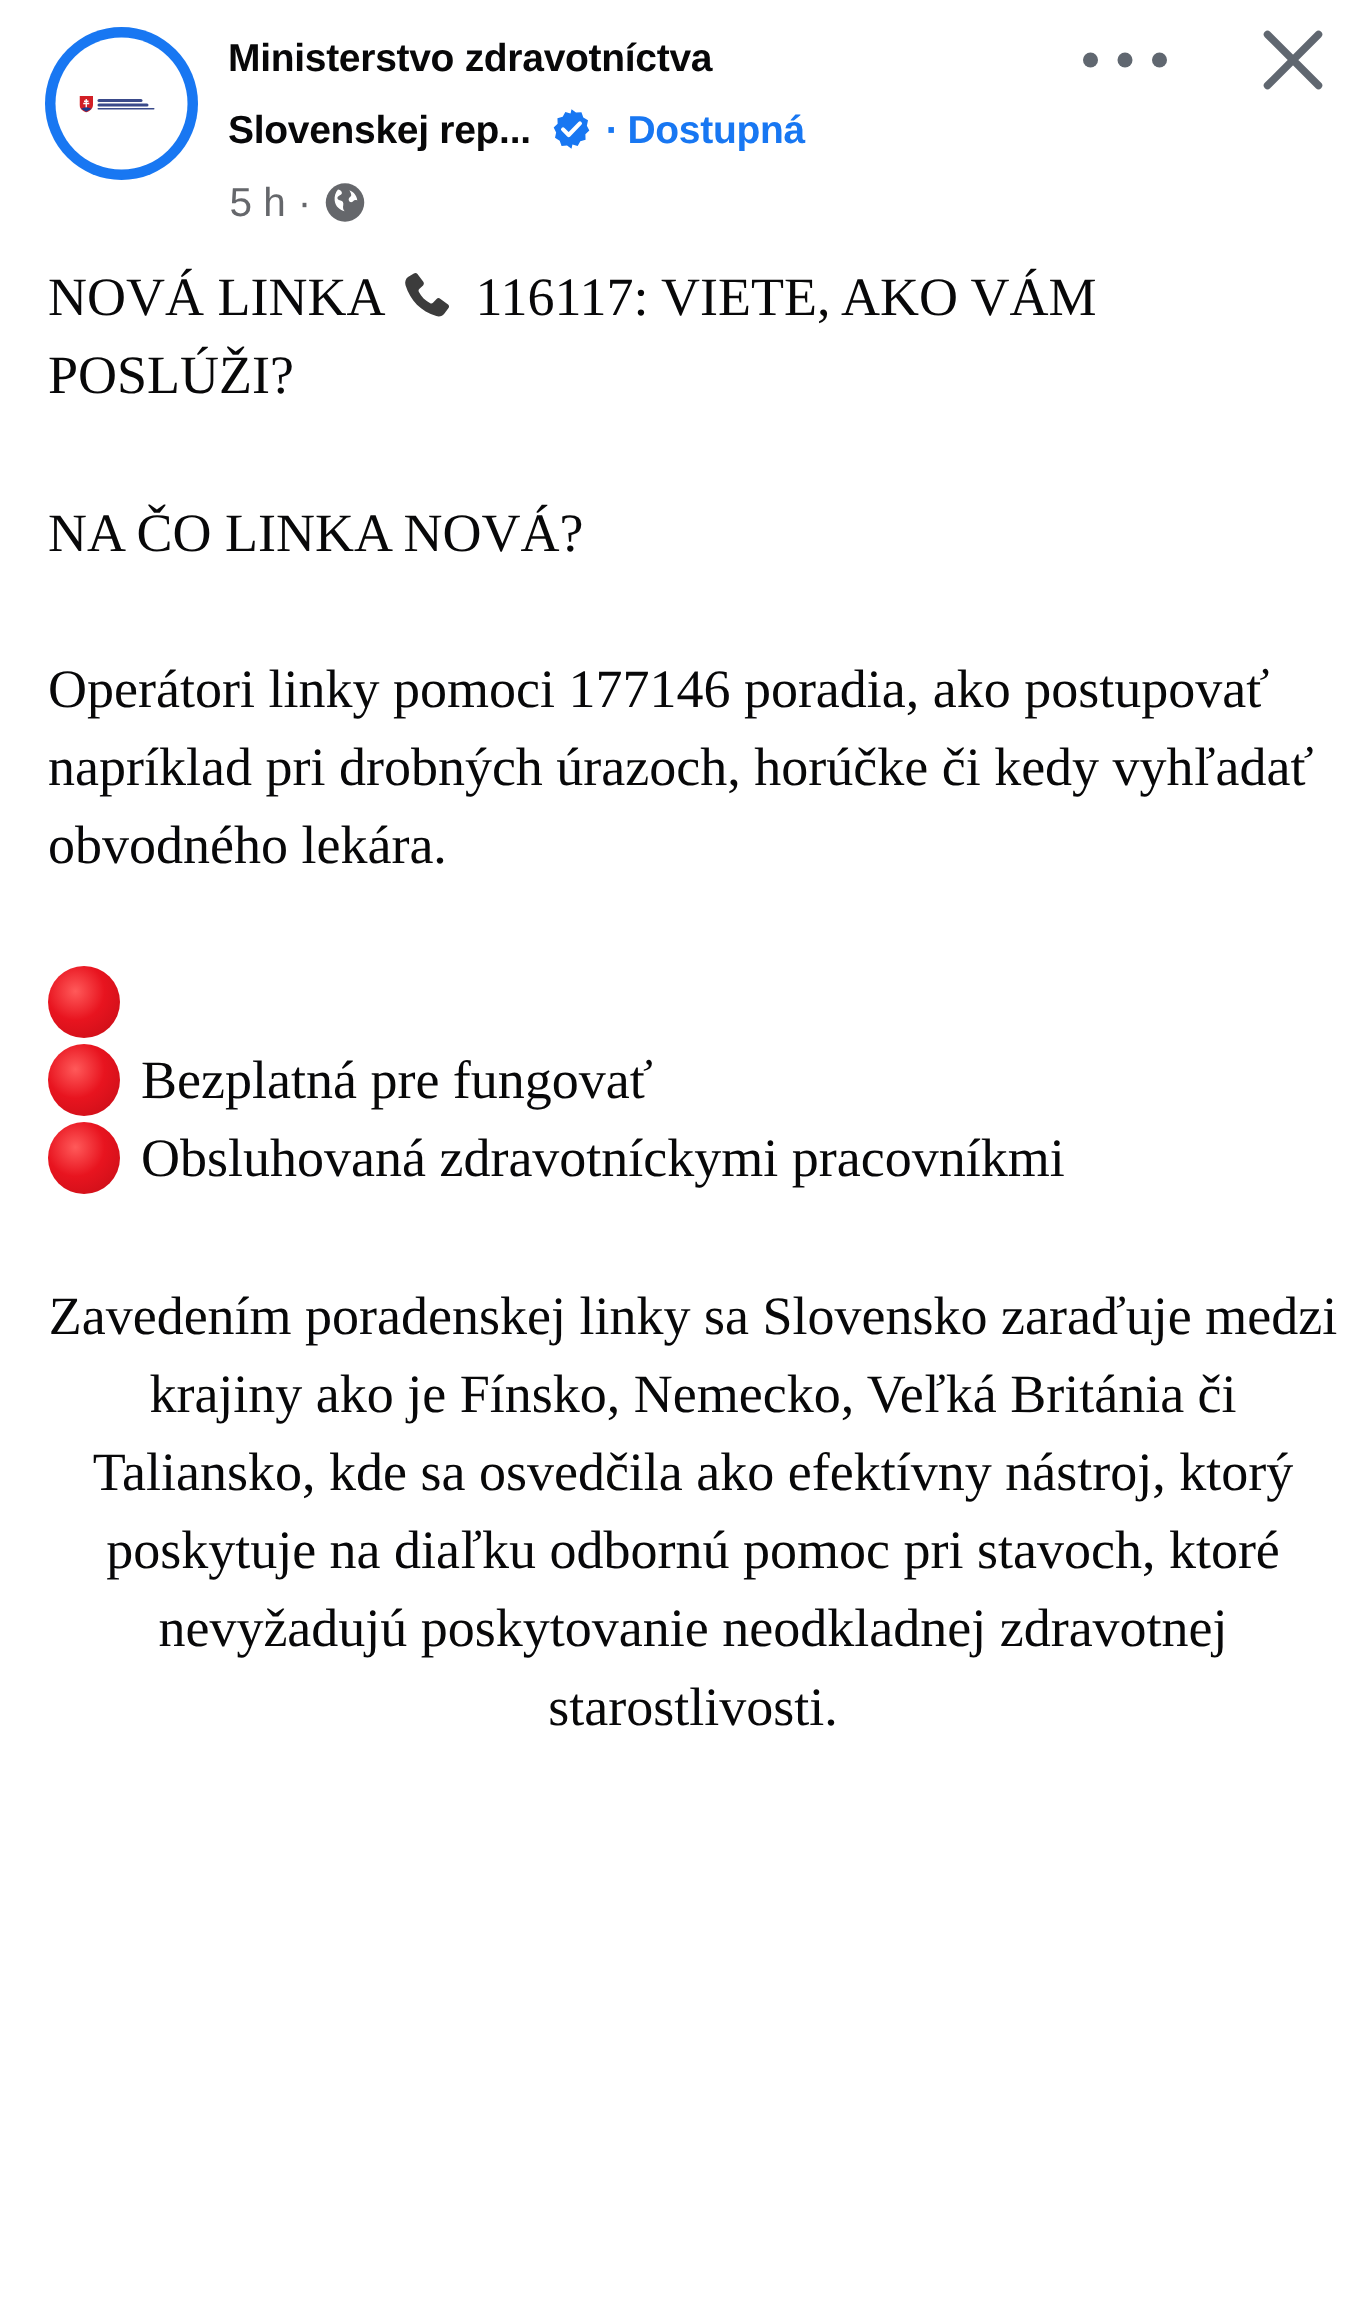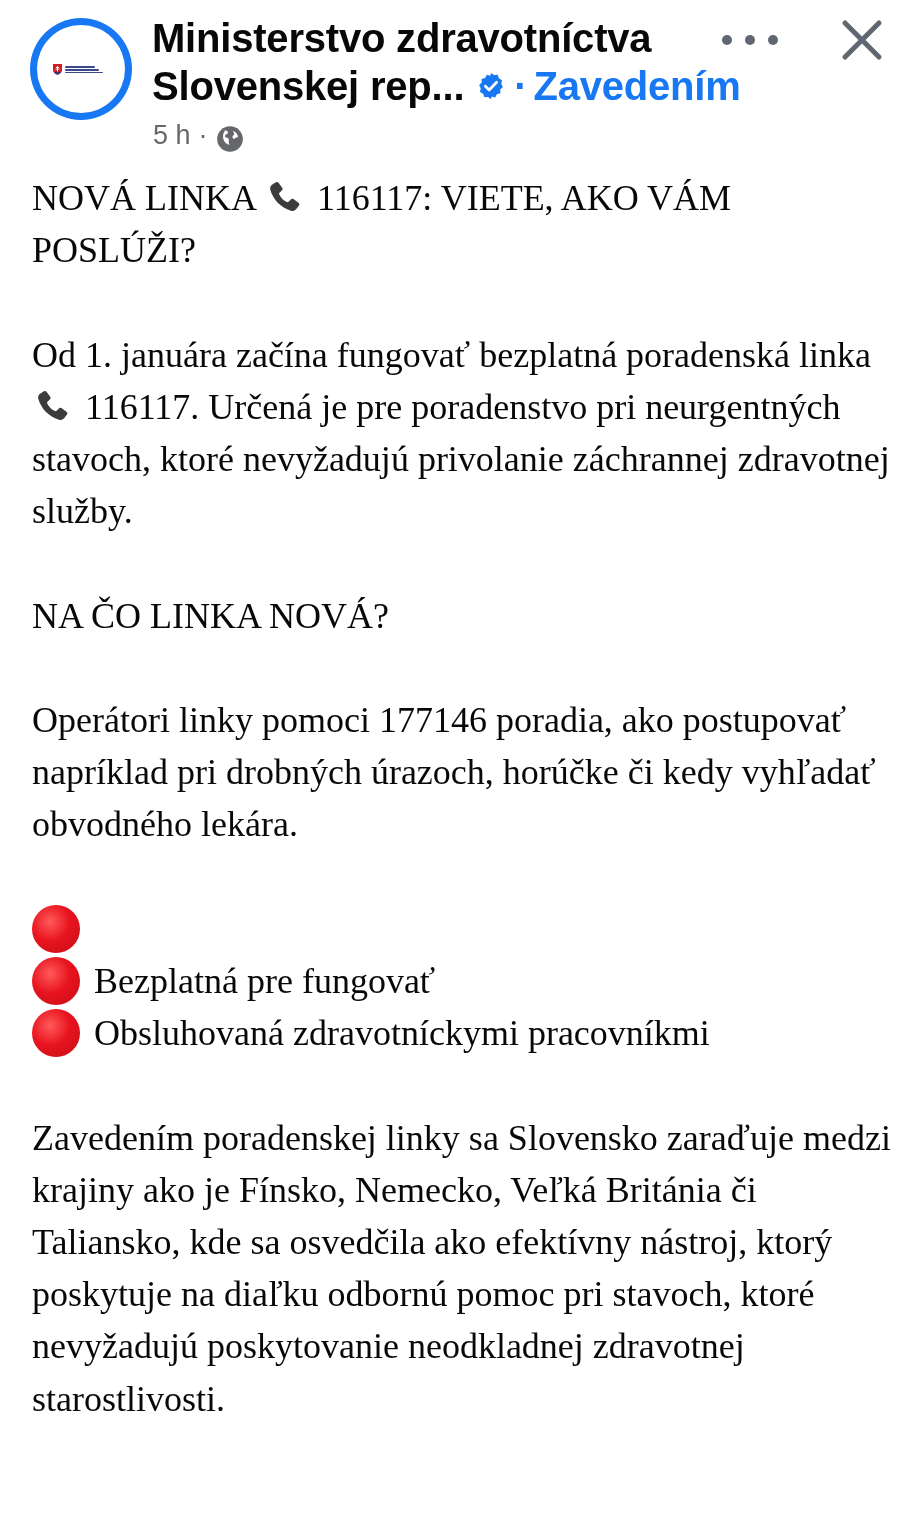--- a/index.html
+++ b/index.html
@@ -24,33 +24,33 @@
       background: #ffffff;
       display: flex; align-items: center; justify-content: center;
     }
     .avatar-logo { width: 56px; height: 22px; display: flex; align-items: center; gap: 3px; }
     .logo-shield { width: 9px; height: 11px; }
     .logo-text { display: flex; flex-direction: column; gap: 1px; }
     .logo-line { height: 2px; background: #3a4a8a; border-radius: 1px; }
 
     .page-name {
       position: absolute; left: 152px; top: 14px;
-      font-size: 40px; font-weight: bold; line-height: 48px;
+      font-size: 26px; font-weight: bold; line-height: 48px;
       color: #080809; letter-spacing: -0.2px;
     }
     .name-row2 { display: flex; align-items: center; white-space: nowrap; }
     .verified {
       display: inline-block; width: 30px; height: 30px; margin-left: 12px; margin-right: 4px;
     }
     .dot-sep { color: #1877f2; font-weight: bold; margin: 0 6px 0 4px; }
     .follow { color: #1877f2; font-weight: bold; cursor: pointer; }
 
     .meta {
       position: absolute; left: 153px; top: 117px;
-      display: flex; align-items: flex-end;
+      display: flex; align-items: center;
       font-size: 27px; color: #65676b; line-height: 36px;
     }
     .meta .sep { margin: 0 8px; }
     .globe { width: 28px; height: 28px; display: inline-block; }
 
     .more-btn {
       position: absolute; left: 722px; top: 26px; width: 56px; height: 28px;
       display: flex; align-items: center; justify-content: space-between; cursor: pointer;
     }
     .more-btn span { width: 10px; height: 10px; background: #606770; border-radius: 50%; }
@@ -58,21 +58,21 @@
       position: absolute; left: 838px; top: 16px; width: 48px; height: 48px; cursor: pointer;
     }
 
     
     .content {
       position: absolute; left: 32px; top: 172px; width: 860px;
       font-size: 36px; line-height: 52.2px; color: #080809;
       font-family: Liberation Serif, serif;
     }
     .para { margin-bottom: 52.2px; }
-    .para:last-child { margin-bottom: 0; }
+    .para:last-child { margin-bottom: 0; text-align: center; }
     .phone { display: inline-block; width: 36px; height: 36px; vertical-align: -5px; margin: 0 6px 0 2px; }
     .bullet-row { display: flex; align-items: center; height: 52.2px; }
     .red-dot {
       width: 48px; height: 48px; border-radius: 50%;
       background: radial-gradient(circle at 38% 35%, #ff5a5a 0%, #e8141f 45%, #c40d16 100%);
       margin-right: 14px; flex: 0 0 48px;
     }
   </style>
 </head>
 <body>
@@ -99,21 +99,21 @@
 
     <div class="page-name">
       <div>Ministerstvo zdravotníctva</div>
       <div class="name-row2">
         <span>Slovenskej rep...</span>
         <svg class="verified" viewBox="0 0 24 24">
           <path fill="#1877f2" d="M12 1.5l2.4 1.7 2.9-.2 1 2.8 2.5 1.5-.6 2.9 1.3 2.6-2.1 2 .1 2.9-2.8.8-1.4 2.6-2.8-.8L12 22.5l-2.4-1.7-2.9.2-1-2.8-2.5-1.5.6-2.9L2.5 11.2l2.1-2-.1-2.9 2.8-.8L8.7 2.9l2.8.8z"></path>
           <path d="M7.5 12.2l3 3 6-6.2" stroke="#ffffff" stroke-width="2.2" fill="none" stroke-linecap="round" stroke-linejoin="round"></path>
         </svg>
         <span class="dot-sep">·</span>
-        <span class="follow">Zavedením</span>
+        <span class="follow">Dostupná</span>
       </div>
     </div>
 
     <div class="meta">
       <span>5 h</span>
       <span class="sep">·</span>
       <svg class="globe" viewBox="0 0 24 24">
         <circle cx="12" cy="12" r="11" fill="#65676b"></circle>
         <path fill="#ffffff" d="M8 4.5c1.5.3 2.5 1.2 2.2 2.4-.3 1.1-1.8.9-2.4 2-.5 1 .5 1.8 1.6 2 1.3.2 1.9 1.3 1.6 2.6-.3 1.1-.1 2.5.8 3.5-2.5-.4-5.3-2.6-5.7-6.1C5.8 8.4 6.6 5.9 8 4.5zM14.5 5c2.3.8 4.3 3 4.5 5.8-.9-.4-1.8-.2-2.5.6-.8.8-1.9.5-2.3-.5-.4-1 .3-1.7 1-2.3.8-.7.2-1.9-.7-3.6z"></path>
       </svg>
@@ -132,27 +132,20 @@
 
   <div class="content">
     <div class="para">
       <span>NOVÁ LINKA</span>
       <svg class="phone" viewBox="0 0 24 24">
         <path fill="#3c3c3c" d="M6.6 2.2c.5-.4 1.2-.3 1.6.2l2.6 3.5c.4.5.3 1.2-.1 1.6L9 9.1c-.3.3-.4.8-.2 1.2 1.1 2.2 2.9 4 5.1 5.1.4.2.9.1 1.2-.2l1.6-1.7c.4-.4 1.1-.5 1.6-.1l3.5 2.6c.5.4.6 1.1.2 1.6l-1.8 2.4c-.8 1.1-2.3 1.6-3.6 1.1C9.8 19 5 14.2 2.9 7.4c-.4-1.3 0-2.8 1.1-3.6z"></path>
       </svg>
       <span>116117: VIETE, AKO VÁM POSLÚŽI?</span>
     </div>
 
-    <div class="para">
-      <span>Od 1. januára začína fungovať bezplatná poradenská linka</span>
-      <svg class="phone" viewBox="0 0 24 24">
-        <path fill="#3c3c3c" d="M6.6 2.2c.5-.4 1.2-.3 1.6.2l2.6 3.5c.4.5.3 1.2-.1 1.6L9 9.1c-.3.3-.4.8-.2 1.2 1.1 2.2 2.9 4 5.1 5.1.4.2.9.1 1.2-.2l1.6-1.7c.4-.4 1.1-.5 1.6-.1l3.5 2.6c.5.4.6 1.1.2 1.6l-1.8 2.4c-.8 1.1-2.3 1.6-3.6 1.1C9.8 19 5 14.2 2.9 7.4c-.4-1.3 0-2.8 1.1-3.6z"></path>
-      </svg>
-      <span>116117. Určená je pre poradenstvo pri neurgentných stavoch, ktoré nevyžadujú privolanie záchrannej zdravotnej služby.</span>
-    </div>
 
     <div class="para">NA ČO LINKA NOVÁ?</div>
 
     <div class="para">Operátori linky pomoci 177146 poradia, ako postupovať napríklad pri drobných úrazoch, horúčke či kedy vyhľadať obvodného lekára.</div>
 
     <div class="para">
       <div class="bullet-row">
         <span class="red-dot"></span>
       </div>
       <div class="bullet-row">

